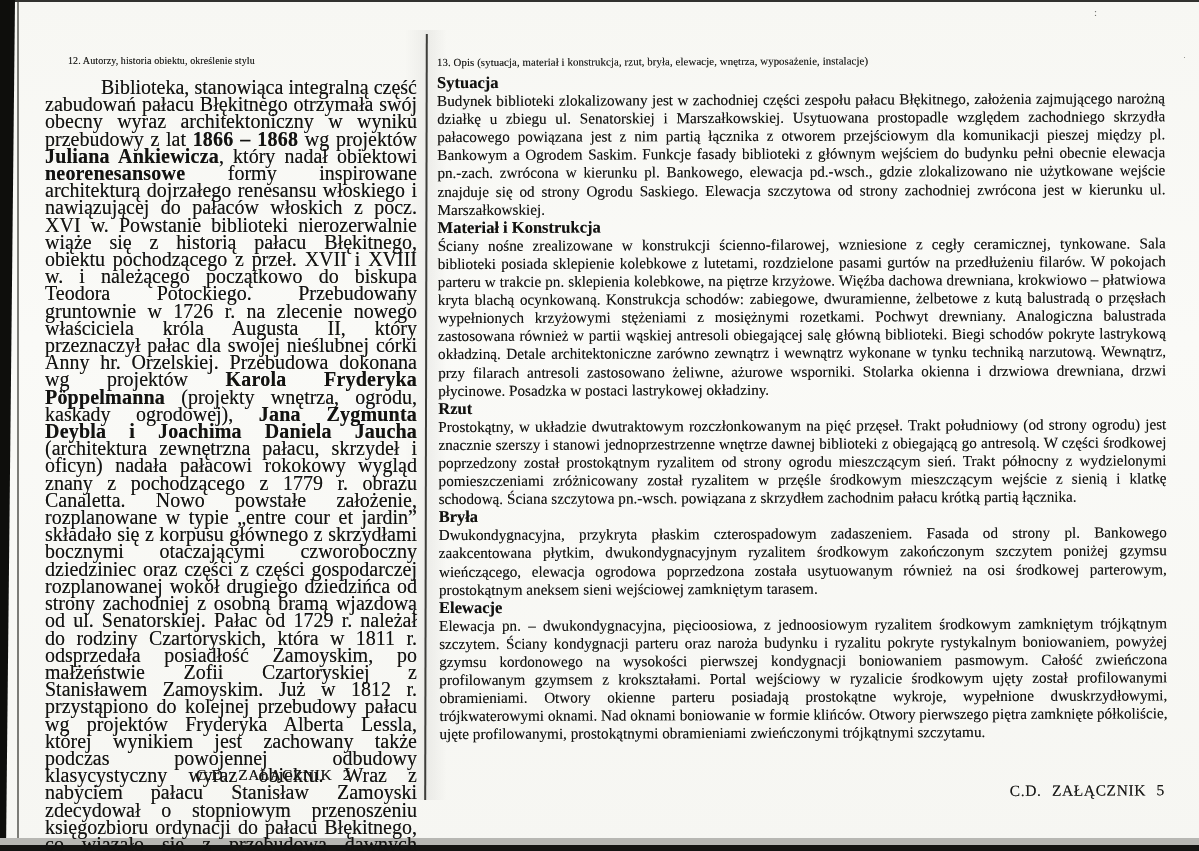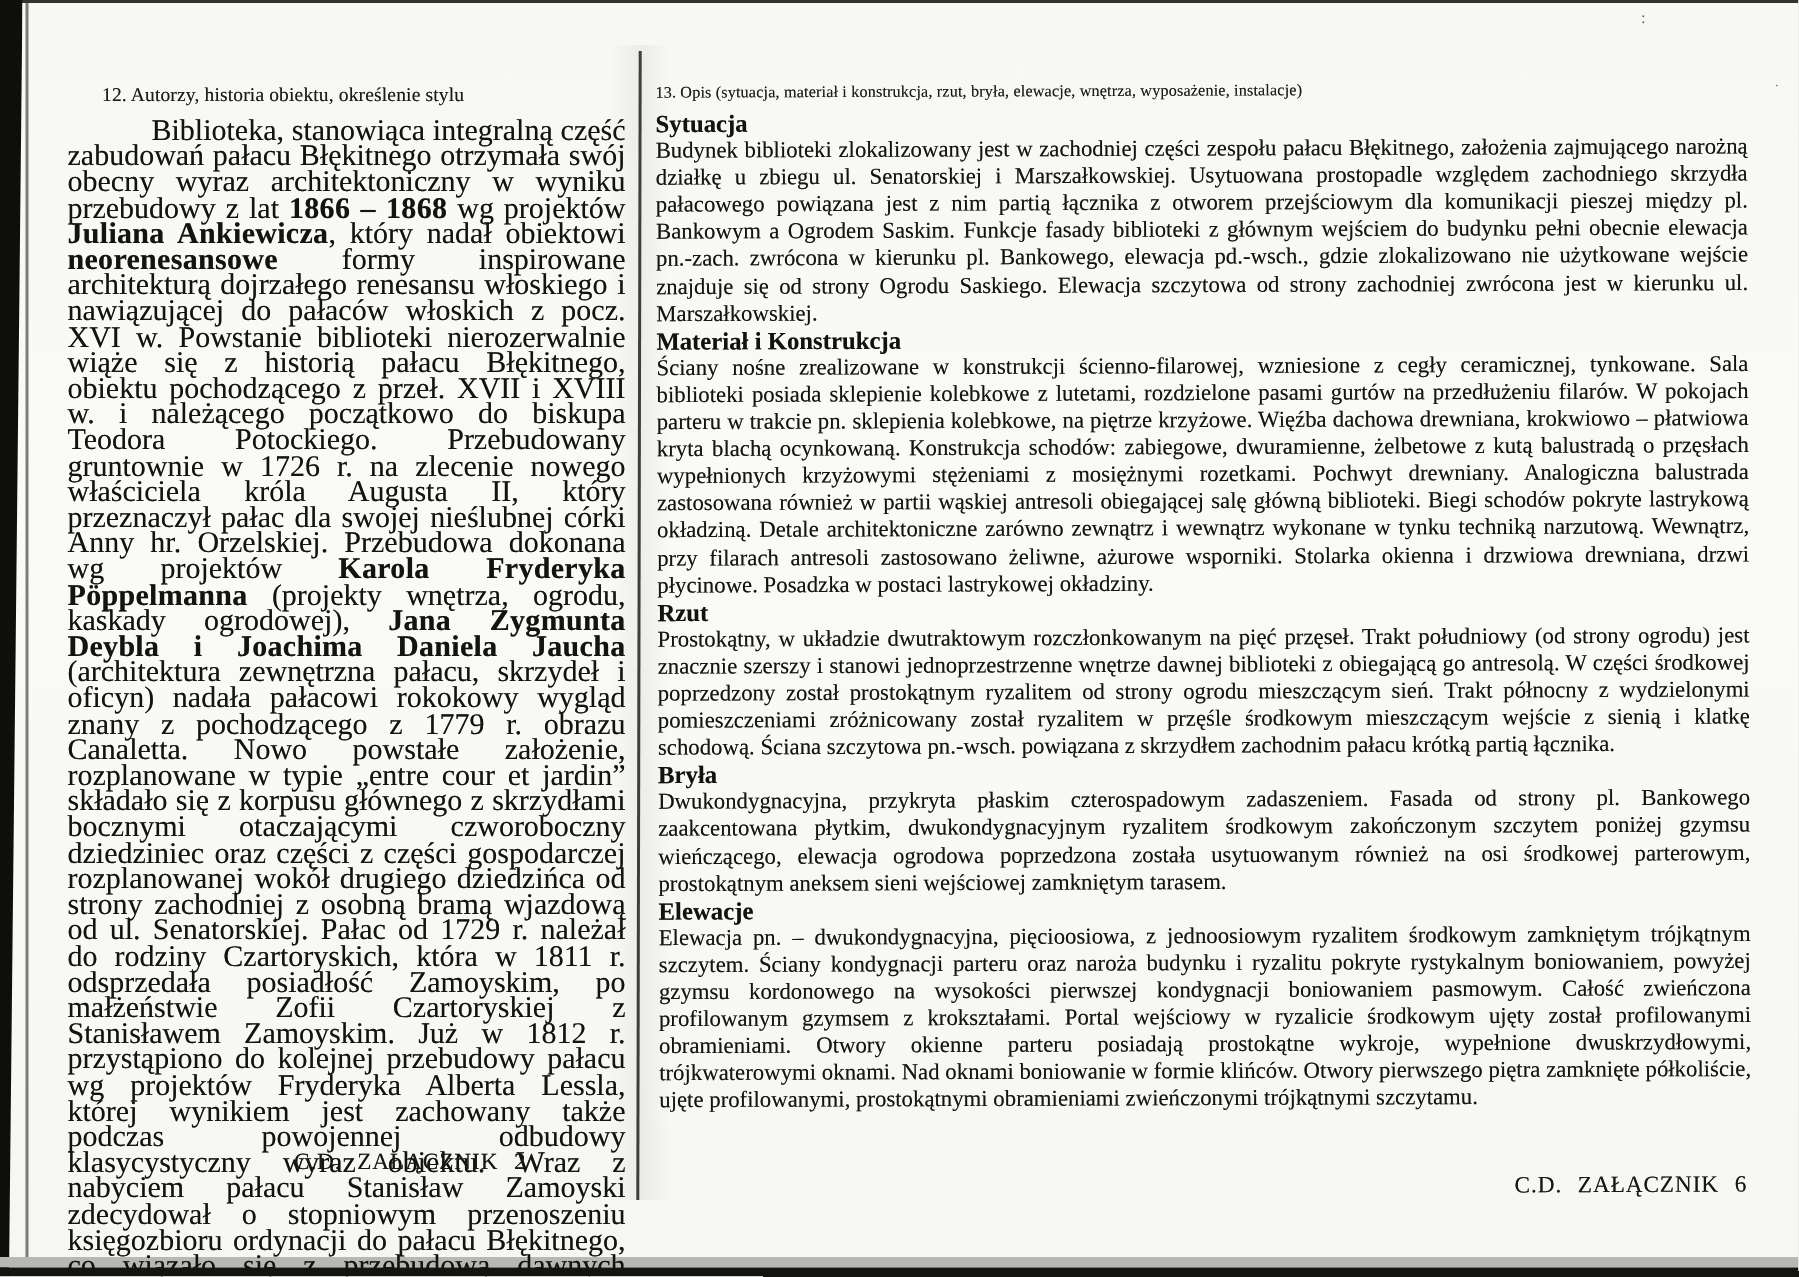--- a/index.html
+++ b/index.html
@@ -21,21 +21,21 @@
   .edge-bottom{position:absolute;bottom:0;left:0;right:0;height:6px;background:#141412;}
   
   .divider{position:absolute;left:425px;top:34px;height:766px;width:2px;background:#3e3e3a;transform:rotate(.12deg);}
   .fold-shadow{position:absolute;left:405px;top:30px;height:770px;width:42px;
     background:linear-gradient(90deg,rgba(0,0,0,0) 0%,rgba(0,0,0,.04) 45%,rgba(0,0,0,.05) 52%,rgba(0,0,0,0) 100%);}
   
   .page{position:absolute;top:0;color:#161614;}
   .page *{text-shadow:0 0 .4px rgba(20,20,20,.55);}
   .page-left{left:0;width:426px;height:851px;}
   .page-right{left:427px;width:772px;height:851px;transform:rotate(-.22deg);transform-origin:40px 80px;}
-  .sec-label{position:absolute;font-size:13px;letter-spacing:.1px;color:#1b1b19;white-space:nowrap;}
+  .sec-label{position:absolute;font-size:10px;letter-spacing:.1px;color:#1b1b19;white-space:nowrap;}
   .sec-label.left{left:68px;top:55px;}
   .sec-label.right{left:10px;top:56px;font-size:10.8px;}
   .left-paragraph{
     position:absolute;left:45px;top:79px;width:372px;
     font-size:20px;line-height:17.2px;text-align:justify;text-indent:56px;
     color:#131311;margin:0;
   }
   .left-paragraph b{letter-spacing:.2px;}
   .footer{font-size:15.5px;letter-spacing:.6px;word-spacing:6px;color:#171715;white-space:nowrap;}
   .footer.left{position:absolute;left:196px;top:766px;}
@@ -77,16 +77,16 @@
         <p>Budynek biblioteki zlokalizowany jest w zachodniej części zespołu pałacu Błękitnego, założenia zajmującego narożną działkę u zbiegu ul. Senatorskiej i Marszałkowskiej. Usytuowana prostopadle względem zachodniego skrzydła pałacowego powiązana jest z nim partią łącznika z otworem przejściowym dla komunikacji pieszej między pl. Bankowym a Ogrodem Saskim. Funkcje fasady biblioteki z głównym wejściem do budynku pełni obecnie elewacja pn.-zach. zwrócona w kierunku pl. Bankowego, elewacja pd.-wsch., gdzie zlokalizowano nie użytkowane wejście znajduje się od strony Ogrodu Saskiego. Elewacja szczytowa od strony zachodniej zwrócona jest w kierunku ul. Marszałkowskiej.</p>
         <h3>Materiał i Konstrukcja</h3>
         <p>Ściany nośne zrealizowane w konstrukcji ścienno-filarowej, wzniesione z cegły ceramicznej, tynkowane. Sala biblioteki posiada sklepienie kolebkowe z lutetami, rozdzielone pasami gurtów na przedłużeniu filarów. W pokojach parteru w trakcie pn. sklepienia kolebkowe, na piętrze krzyżowe.  Więźba dachowa drewniana, krokwiowo – płatwiowa kryta blachą ocynkowaną. Konstrukcja schodów: zabiegowe, dwuramienne, żelbetowe z kutą balustradą o przęsłach wypełnionych krzyżowymi stężeniami z mosiężnymi rozetkami. Pochwyt drewniany. Analogiczna balustrada zastosowana również w partii wąskiej antresoli obiegającej salę główną biblioteki. Biegi schodów pokryte lastrykową okładziną. Detale architektoniczne zarówno zewnątrz i wewnątrz wykonane w tynku techniką narzutową. Wewnątrz, przy filarach antresoli zastosowano żeliwne, ażurowe wsporniki. Stolarka okienna i drzwiowa drewniana, drzwi płycinowe. Posadzka w postaci lastrykowej okładziny.</p>
         <h3>Rzut</h3>
         <p>Prostokątny, w układzie dwutraktowym rozczłonkowanym na pięć przęseł. Trakt południowy (od strony ogrodu) jest znacznie szerszy i stanowi jednoprzestrzenne wnętrze dawnej biblioteki z obiegającą go antresolą. W części środkowej poprzedzony został prostokątnym ryzalitem od strony ogrodu mieszczącym sień. Trakt północny z wydzielonymi pomieszczeniami zróżnicowany został ryzalitem w przęśle środkowym mieszczącym wejście z sienią i klatkę schodową. Ściana szczytowa pn.-wsch. powiązana z skrzydłem zachodnim pałacu krótką partią łącznika.</p>
         <h3>Bryła</h3>
         <p>Dwukondygnacyjna, przykryta płaskim czterospadowym zadaszeniem. Fasada od strony pl. Bankowego zaakcentowana płytkim, dwukondygnacyjnym ryzalitem środkowym zakończonym szczytem poniżej gzymsu wieńczącego, elewacja ogrodowa poprzedzona została usytuowanym również na osi środkowej parterowym, prostokątnym aneksem sieni wejściowej zamkniętym tarasem.</p>
         <h3>Elewacje</h3>
         <p>Elewacja pn. – dwukondygnacyjna, pięcioosiowa,  z jednoosiowym ryzalitem środkowym zamkniętym trójkątnym szczytem. Ściany kondygnacji parteru oraz naroża budynku i ryzalitu pokryte rystykalnym boniowaniem, powyżej gzymsu kordonowego na wysokości pierwszej kondygnacji boniowaniem pasmowym. Całość zwieńczona profilowanym gzymsem z krokształami. Portal wejściowy w ryzalicie środkowym ujęty został profilowanymi obramieniami. Otwory okienne parteru posiadają prostokątne wykroje, wypełnione dwuskrzydłowymi, trójkwaterowymi oknami. Nad oknami boniowanie w formie klińców. Otwory pierwszego piętra zamknięte półkoliście, ujęte profilowanymi, prostokątnymi obramieniami zwieńczonymi trójkątnymi szczytamu.</p>
       </div>
-    <div class="footer right">C.D. ZAŁĄCZNIK 6</div>
+    <div class="footer right">C.D. ZAŁĄCZNIK 5</div>
   </div>
 
 </div>
 
 </body></html>

